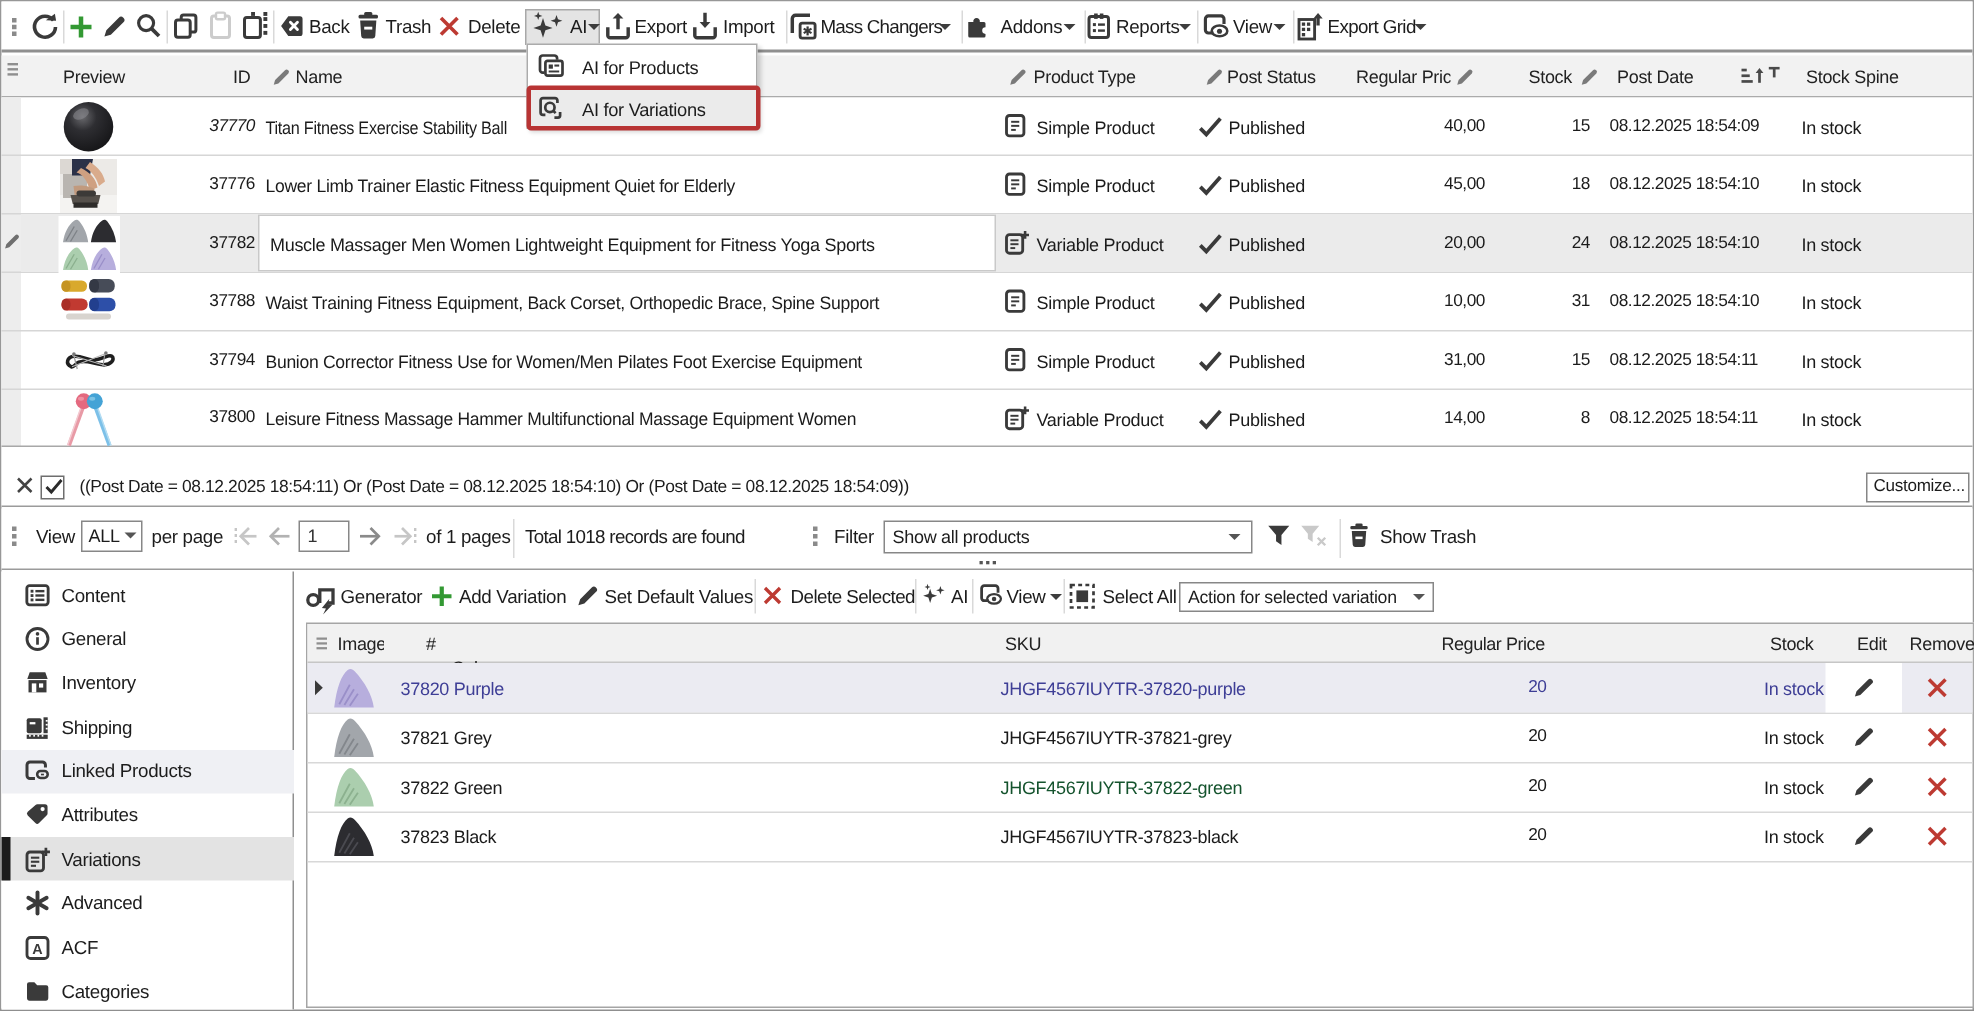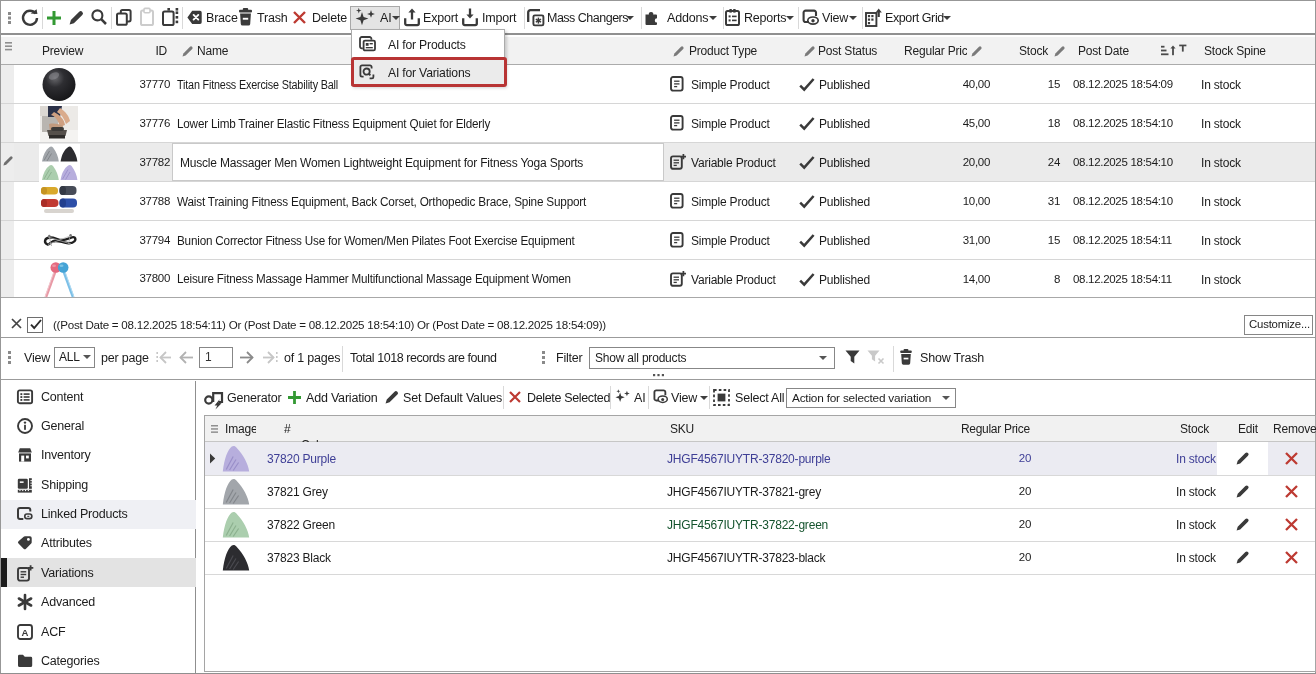--- a/index.html
+++ b/index.html
@@ -70,21 +70,21 @@
           <rect x="13.4" y="0" width="2.6" height="2.6" transform="translate(-8 0)"></rect>
           <rect x="9.4" y="0" width="2.6" height="2.6" transform="translate(4.2 0)"></rect>
         </g>
       </svg>
   <div class="sep" style="left:181px;top:6px;height:22px;"></div>
 
   <svg style="left:186px;top:9px;" width="15" height="15" viewBox="0 0 15 15">
         <path d="M5.2 0.8 H13 a1.7 1.7 0 0 1 1.7 1.7 V12.3 A1.7 1.7 0 0 1 13 14 H5.2 L0.4 7.4 Z" fill="#3a3a3a"></path>
         <path d="M6.6 4.9 L11.3 9.6 M11.3 4.9 L6.6 9.6" stroke="#fff" stroke-width="1.9" stroke-linecap="round"></path>
       </svg>
-  <div class="lbl" style="left:205px;top:10px;">Brace</div>
+  <div class="lbl" style="left:205px;top:10px;">Back</div>
 
   <svg style="left:238px;top:7px;" width="13" height="18" viewBox="0 0 13 18">
         <rect x="3.8" y="0" width="5.4" height="2.6" rx="1" fill="#3a3a3a"></rect>
         <rect x="0" y="1.8" width="13" height="2.6" rx="1" fill="#3a3a3a"></rect>
         <path d="M1.1 5.6 H11.9 L11.2 16 a1.7 1.7 0 0 1 -1.7 1.6 H3.5 A1.7 1.7 0 0 1 1.8 16 Z" fill="#3a3a3a"></path>
         <rect x="3.8" y="9.8" width="5.4" height="1.9" fill="#fff"></rect>
       </svg>
   <div class="lbl" style="left:256px;top:10px;">Trash</div>
 
   <svg style="left:292px;top:10px;" width="13" height="13" viewBox="0 0 13 13">
@@ -245,21 +245,21 @@
         <defs>
           <radialGradient id="ballg" cx="0.38" cy="0.3" r="0.8">
             <stop offset="0" stop-color="#6a6a6e"></stop>
             <stop offset="0.35" stop-color="#2e2e32"></stop>
             <stop offset="1" stop-color="#121214"></stop>
           </radialGradient>
         </defs>
         <circle cx="18" cy="17.5" r="16.5" fill="url(#ballg)"></circle>
         <ellipse cx="13" cy="9" rx="5.5" ry="3.4" fill="#8d8d92" opacity="0.55" transform="rotate(-25 13 9)"></ellipse>
       </svg>
-  <div class="num" style="left:120px;top:13px;width:49px;">37770</div>
+  <div class="num" style="left:120px;top:13px;width:49px;font-style:italic;">37770</div>
   <div class="cell" style="left:176px;top:13px;transform:scaleX(0.9);transform-origin:0 50%;">Titan Fitness Exercise Stability Ball</div>
 
   <svg style="left:39px;top:41px;" width="38" height="36" viewBox="0 0 38 36">
         <rect width="38" height="36" fill="#eceae7"></rect>
         <rect x="0" y="24" width="38" height="12" fill="#f4f3f1"></rect>
         <rect x="0" y="0" width="10" height="10" fill="#dcd8d3"></rect>
         <rect x="2" y="10" width="16" height="16" fill="#b9b5b0"></rect>
         <path d="M8 0 H22 L20 11 H8 Z" fill="#2b3148"></path>
         <path d="M20 2 C26 6 29 10 30 15 L26 18 C24 12 21 8 17 6 Z" fill="#d9ab8c"></path>
         <path d="M14 6 C20 9 24 13 25 19 L20 21 C18 14 15 10 11 9 Z" fill="#cfa081"></path>

